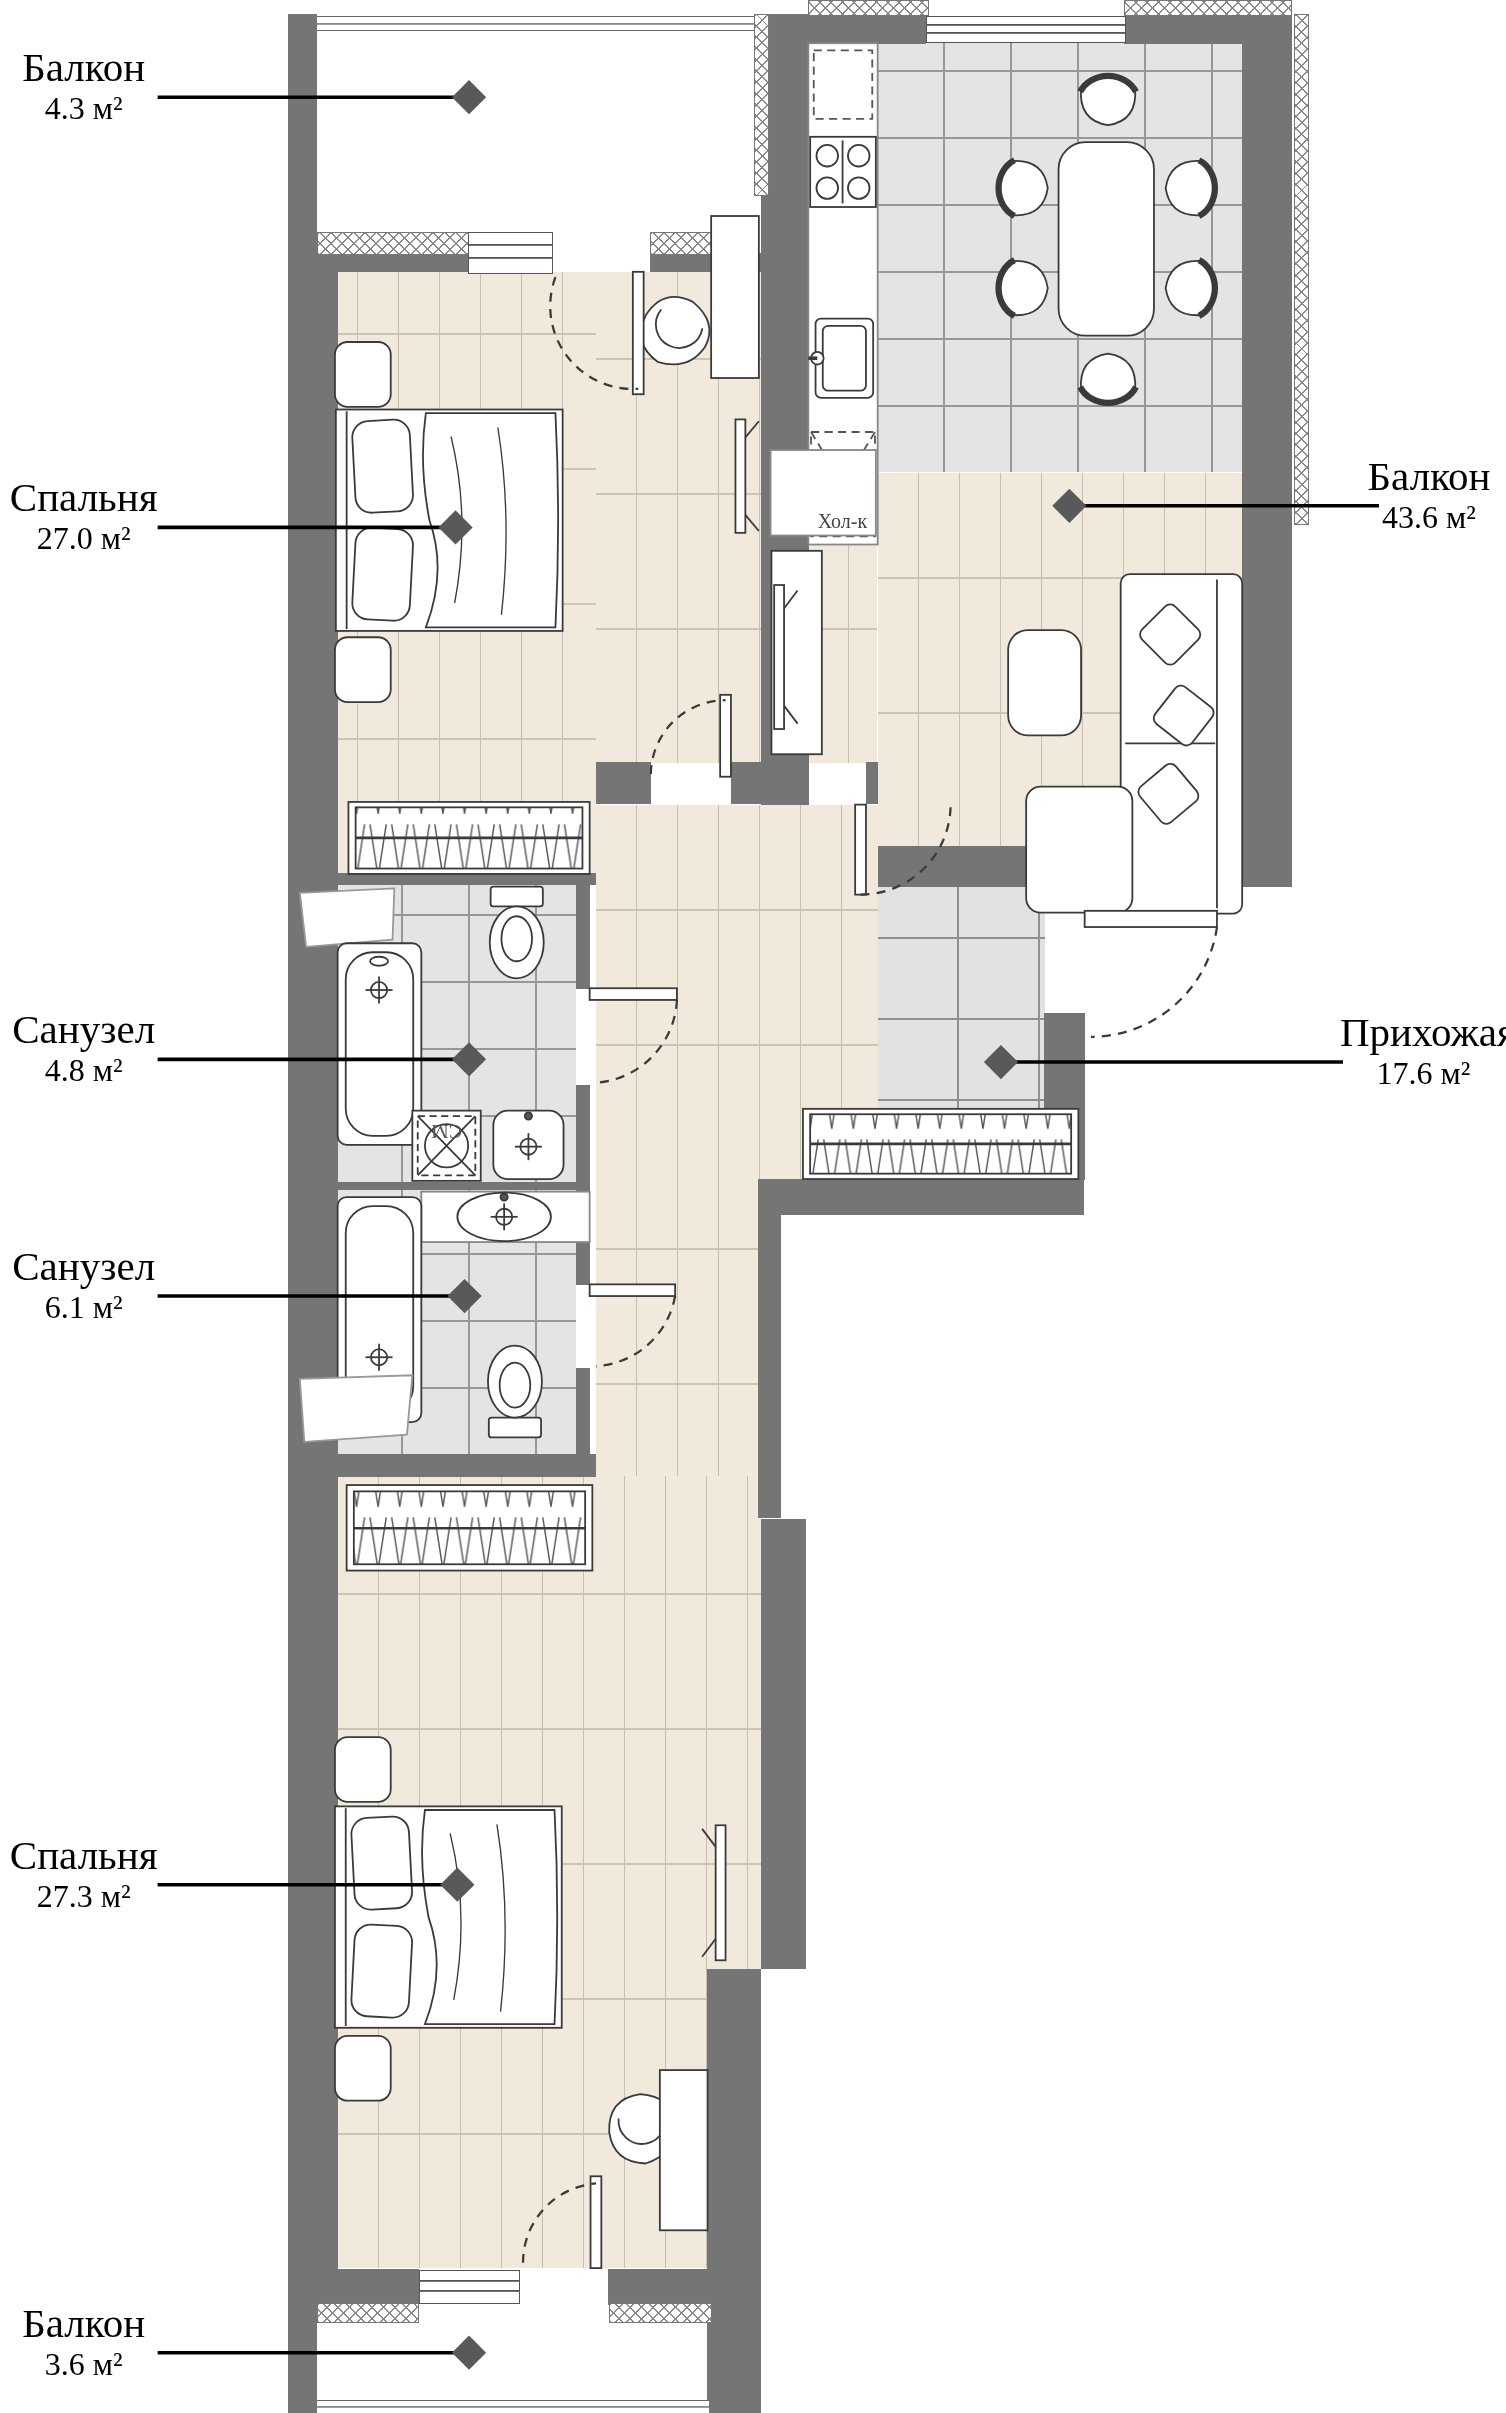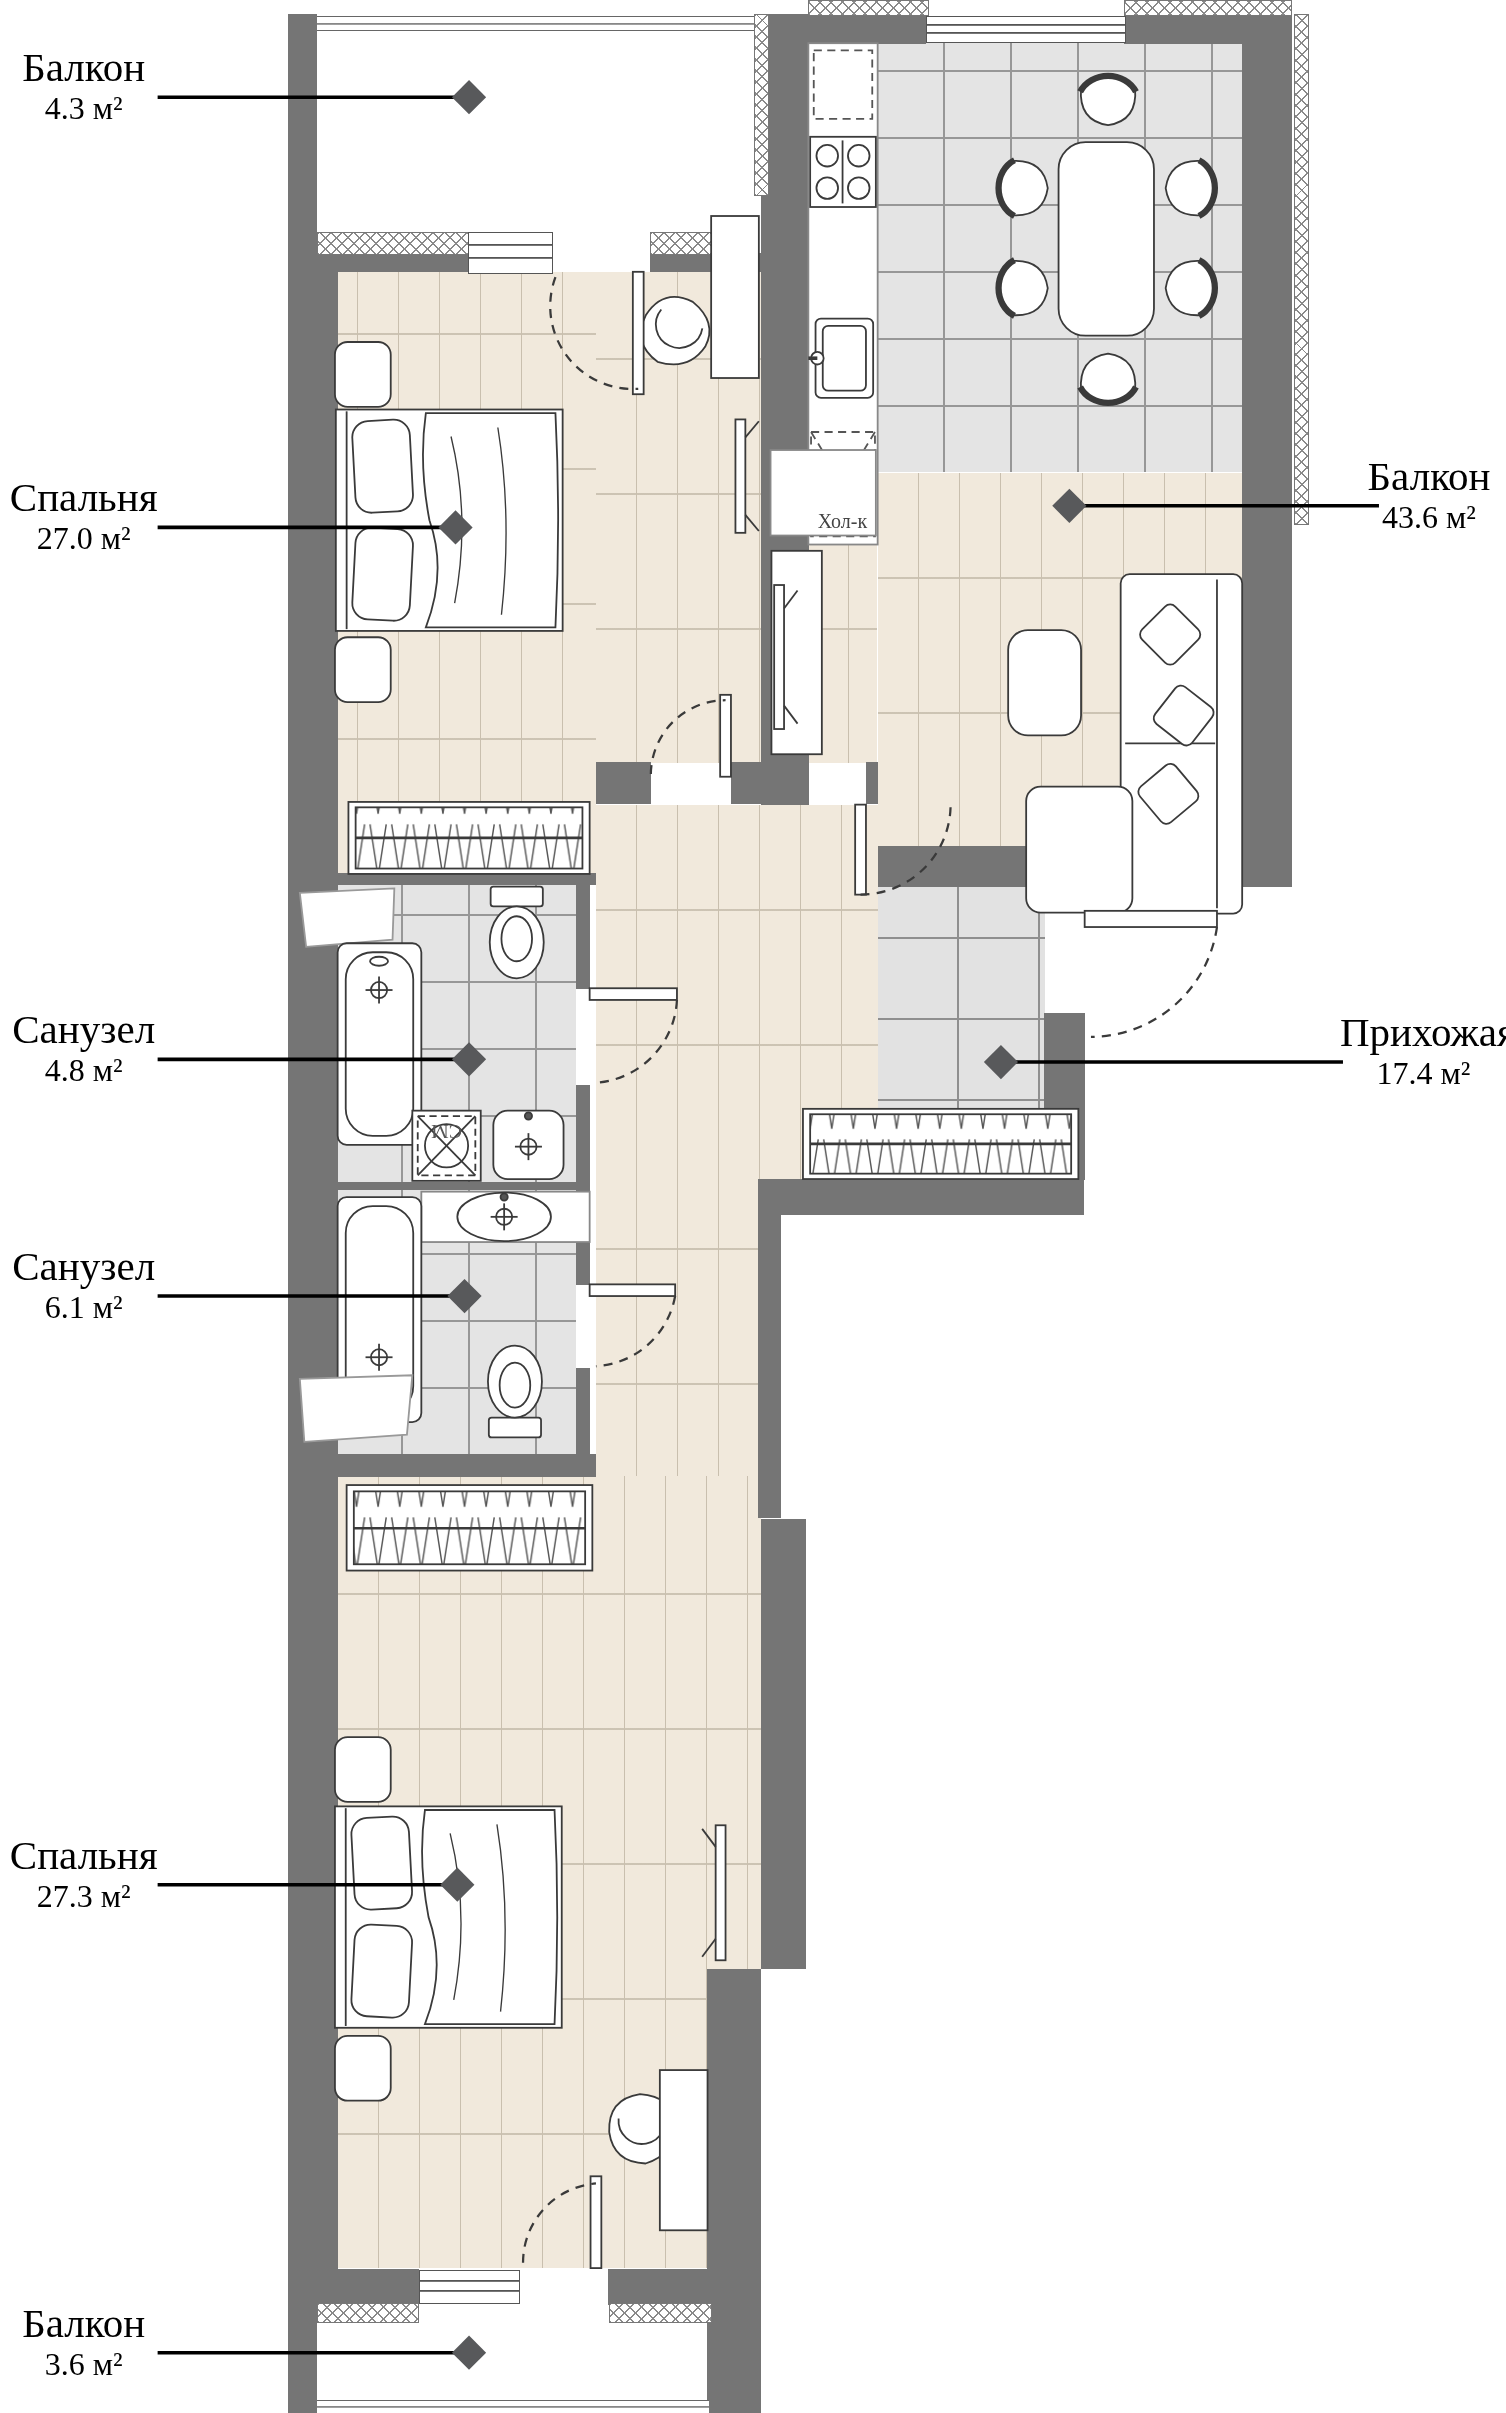--- a/index.html
+++ b/index.html
@@ -325,21 +325,21 @@
   <div class="label" style="left:1352px;top:454px;width:154px;">
     <div class="nm">Балкон</div>
     <div class="ar">43.6 м²</div>
   </div>
   <div class="label" style="left:7.2px;top:1007px;width:153px;">
     <div class="nm">Санузел</div>
     <div class="ar">4.8 м²</div>
   </div>
   <div class="label" style="left:1340px;top:1010px;width:167px;">
     <div class="nm">Прихожая</div>
-    <div class="ar">17.4 м²</div>
+    <div class="ar">17.6 м²</div>
   </div>
   <div class="label" style="left:7.2px;top:1244px;width:153px;">
     <div class="nm">Санузел</div>
     <div class="ar">6.1 м²</div>
   </div>
   <div class="label" style="left:7.2px;top:1833px;width:153px;">
     <div class="nm">Спальня</div>
     <div class="ar">27.3 м²</div>
   </div>
   <div class="label" style="left:7.2px;top:2301px;width:153px;">

